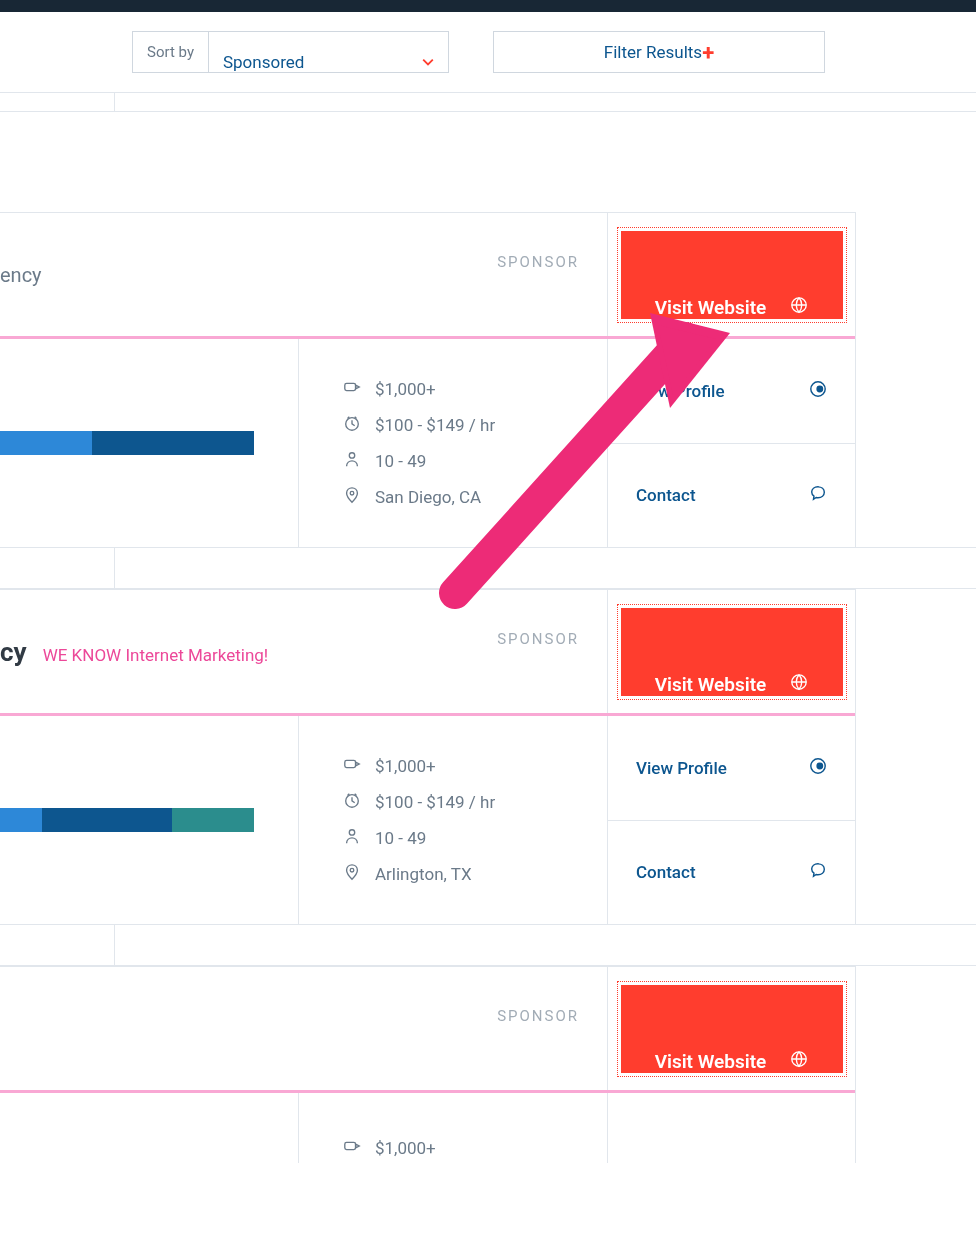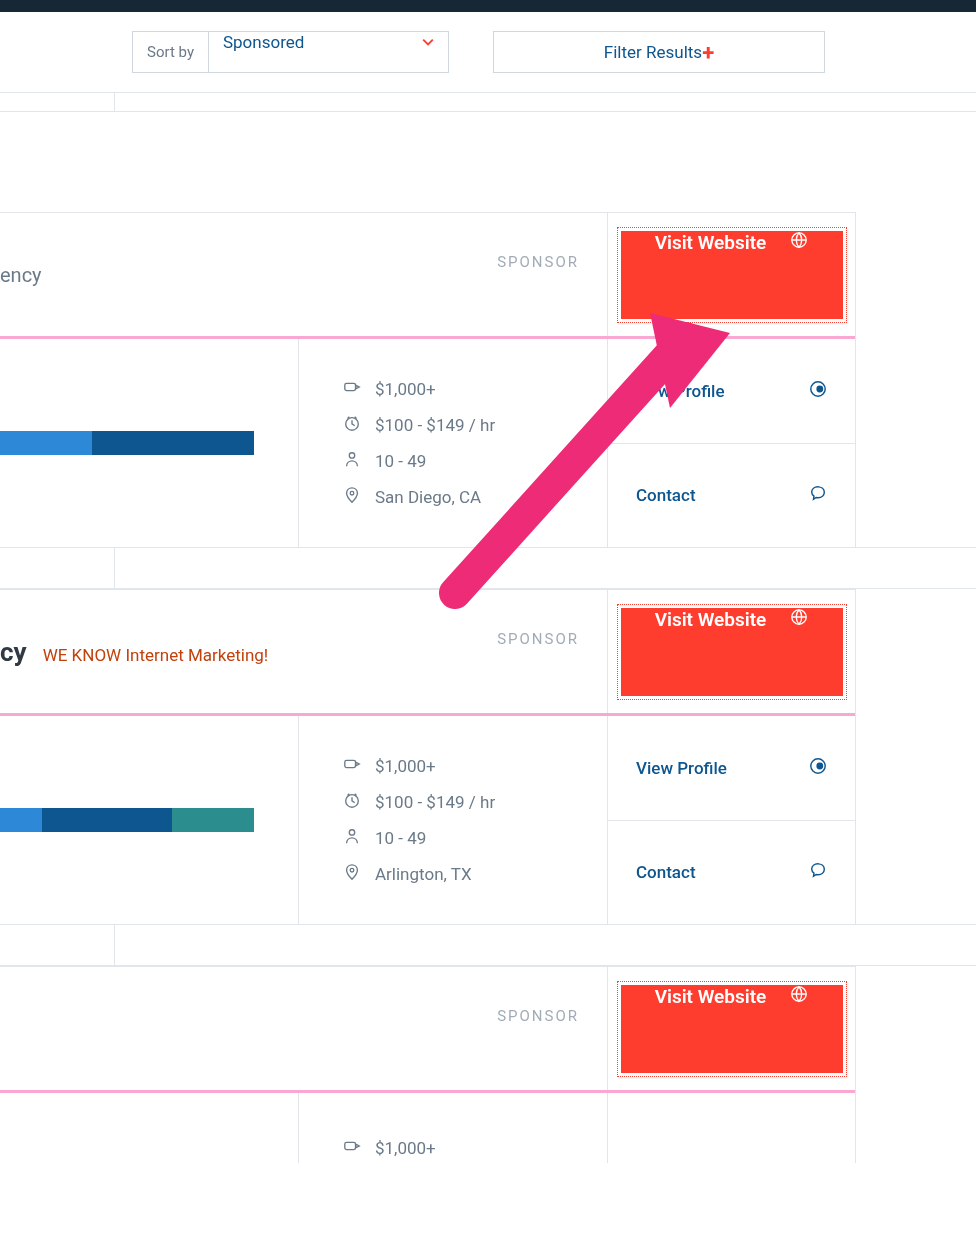--- a/index.html
+++ b/index.html
@@ -29,21 +29,21 @@
     border: 1px solid #d0d7df;
     height: 42px;
   }
   .sort-label {
     padding: 0 14px;
     color: #6b7a89;
     font-size: 15px;
   }
   .sort-select {
     display: flex;
-    align-items: flex-start;
+    align-items: flex-end;
     height: 100%;
     border-left: 1px solid #d0d7df;
     padding: 0 14px;
     width: 240px;
     justify-content: space-between;
     color: #0d568f;
     font-size: 17px;
     cursor: pointer;
   }
   .chevron-down svg { width: 12px; height: 12px; }
@@ -99,21 +99,21 @@
     letter-spacing: 2px;
     color: #a2acb6;
   }
   .title-frag {
     font-size: 26px;
     font-weight: 700;
     color: #313a44;
   }
   .tagline {
     margin-left: 16px;
-    color: #c2410c;
+    color: #ec4899;
     font-size: 17px;
   }
   .listing-head-right {
     width: 248px;
     border-left: 1px solid #e1e6ec;
     display: flex;
     align-items: center;
     justify-content: center;
   }
   .visit-outline {
@@ -121,21 +121,21 @@
     padding: 3px;
     width: 230px;
   }
   .visit-btn {
     background: #ff3d2e;
     color: #fff;
     height: 88px;
     font-size: 19px;
     font-weight: 600;
     display: flex;
-    align-items: flex-start;
+    align-items: flex-end;
     justify-content: center;
     gap: 24px;
     cursor: pointer;
   }
   .globe-icon svg { width: 18px; height: 18px; stroke: #fff; fill: none; stroke-width:1.5; }
 
   .listing-body {
     display: flex;
     min-height: 208px;
   }

